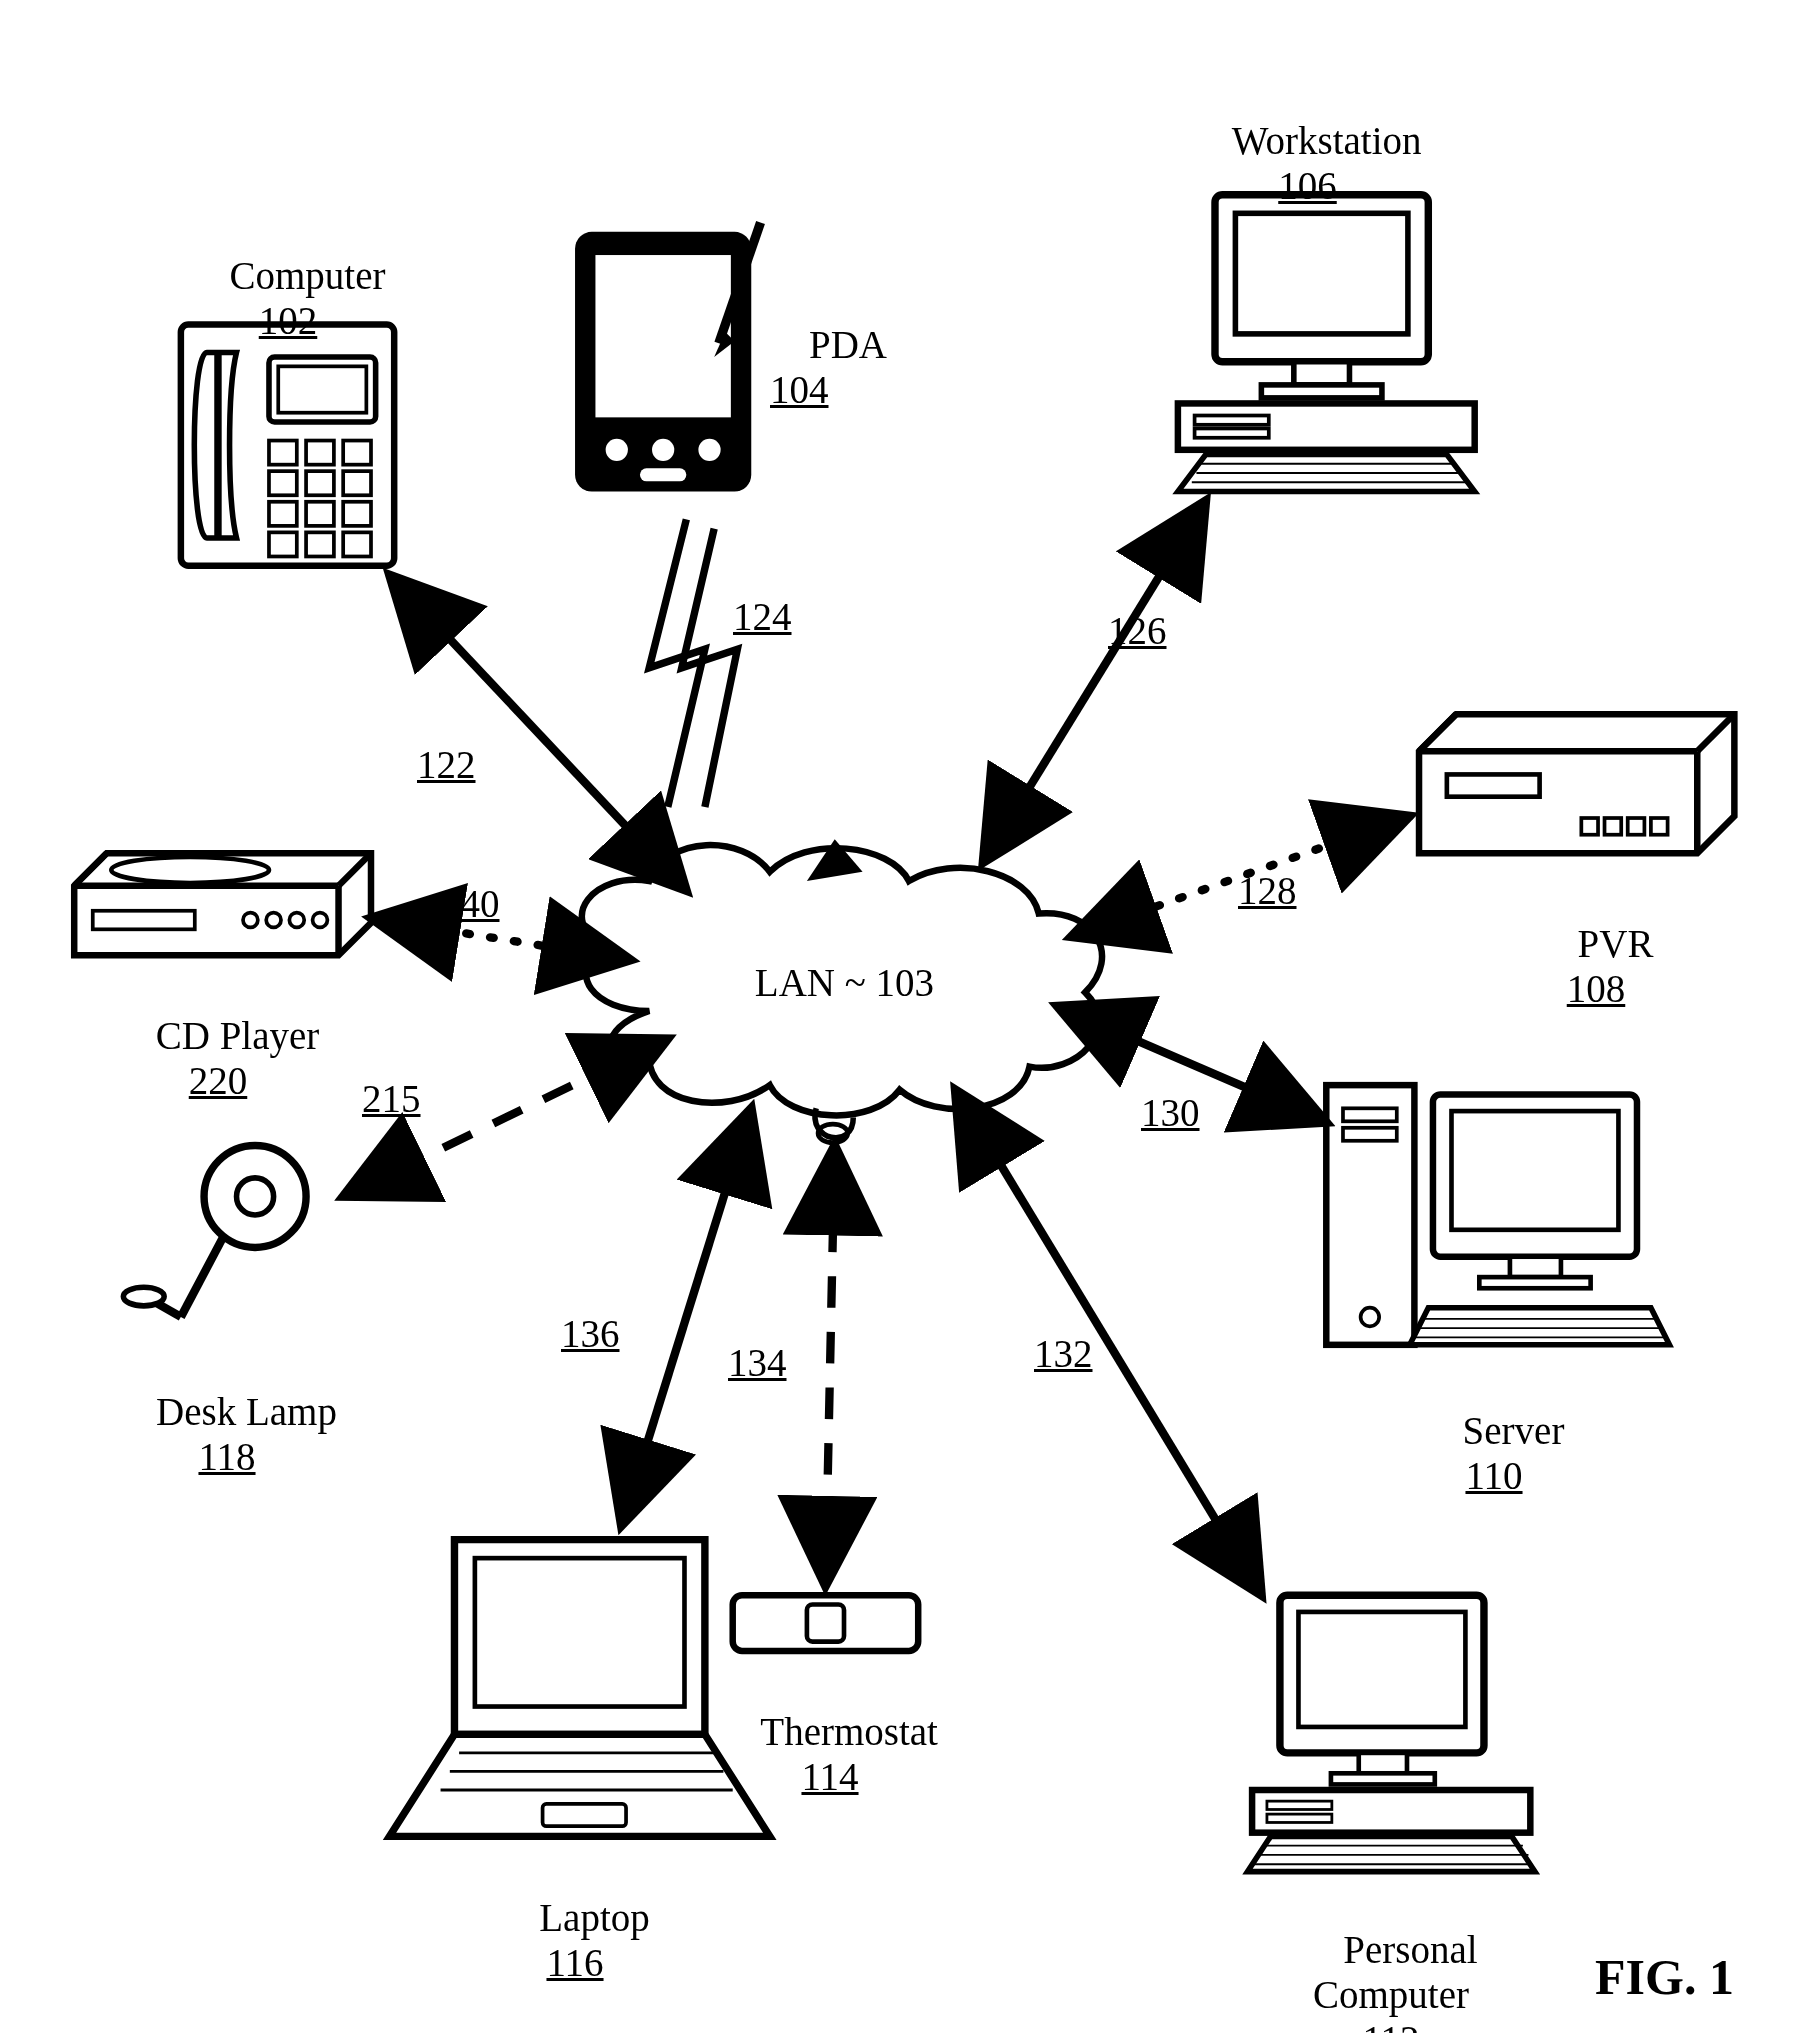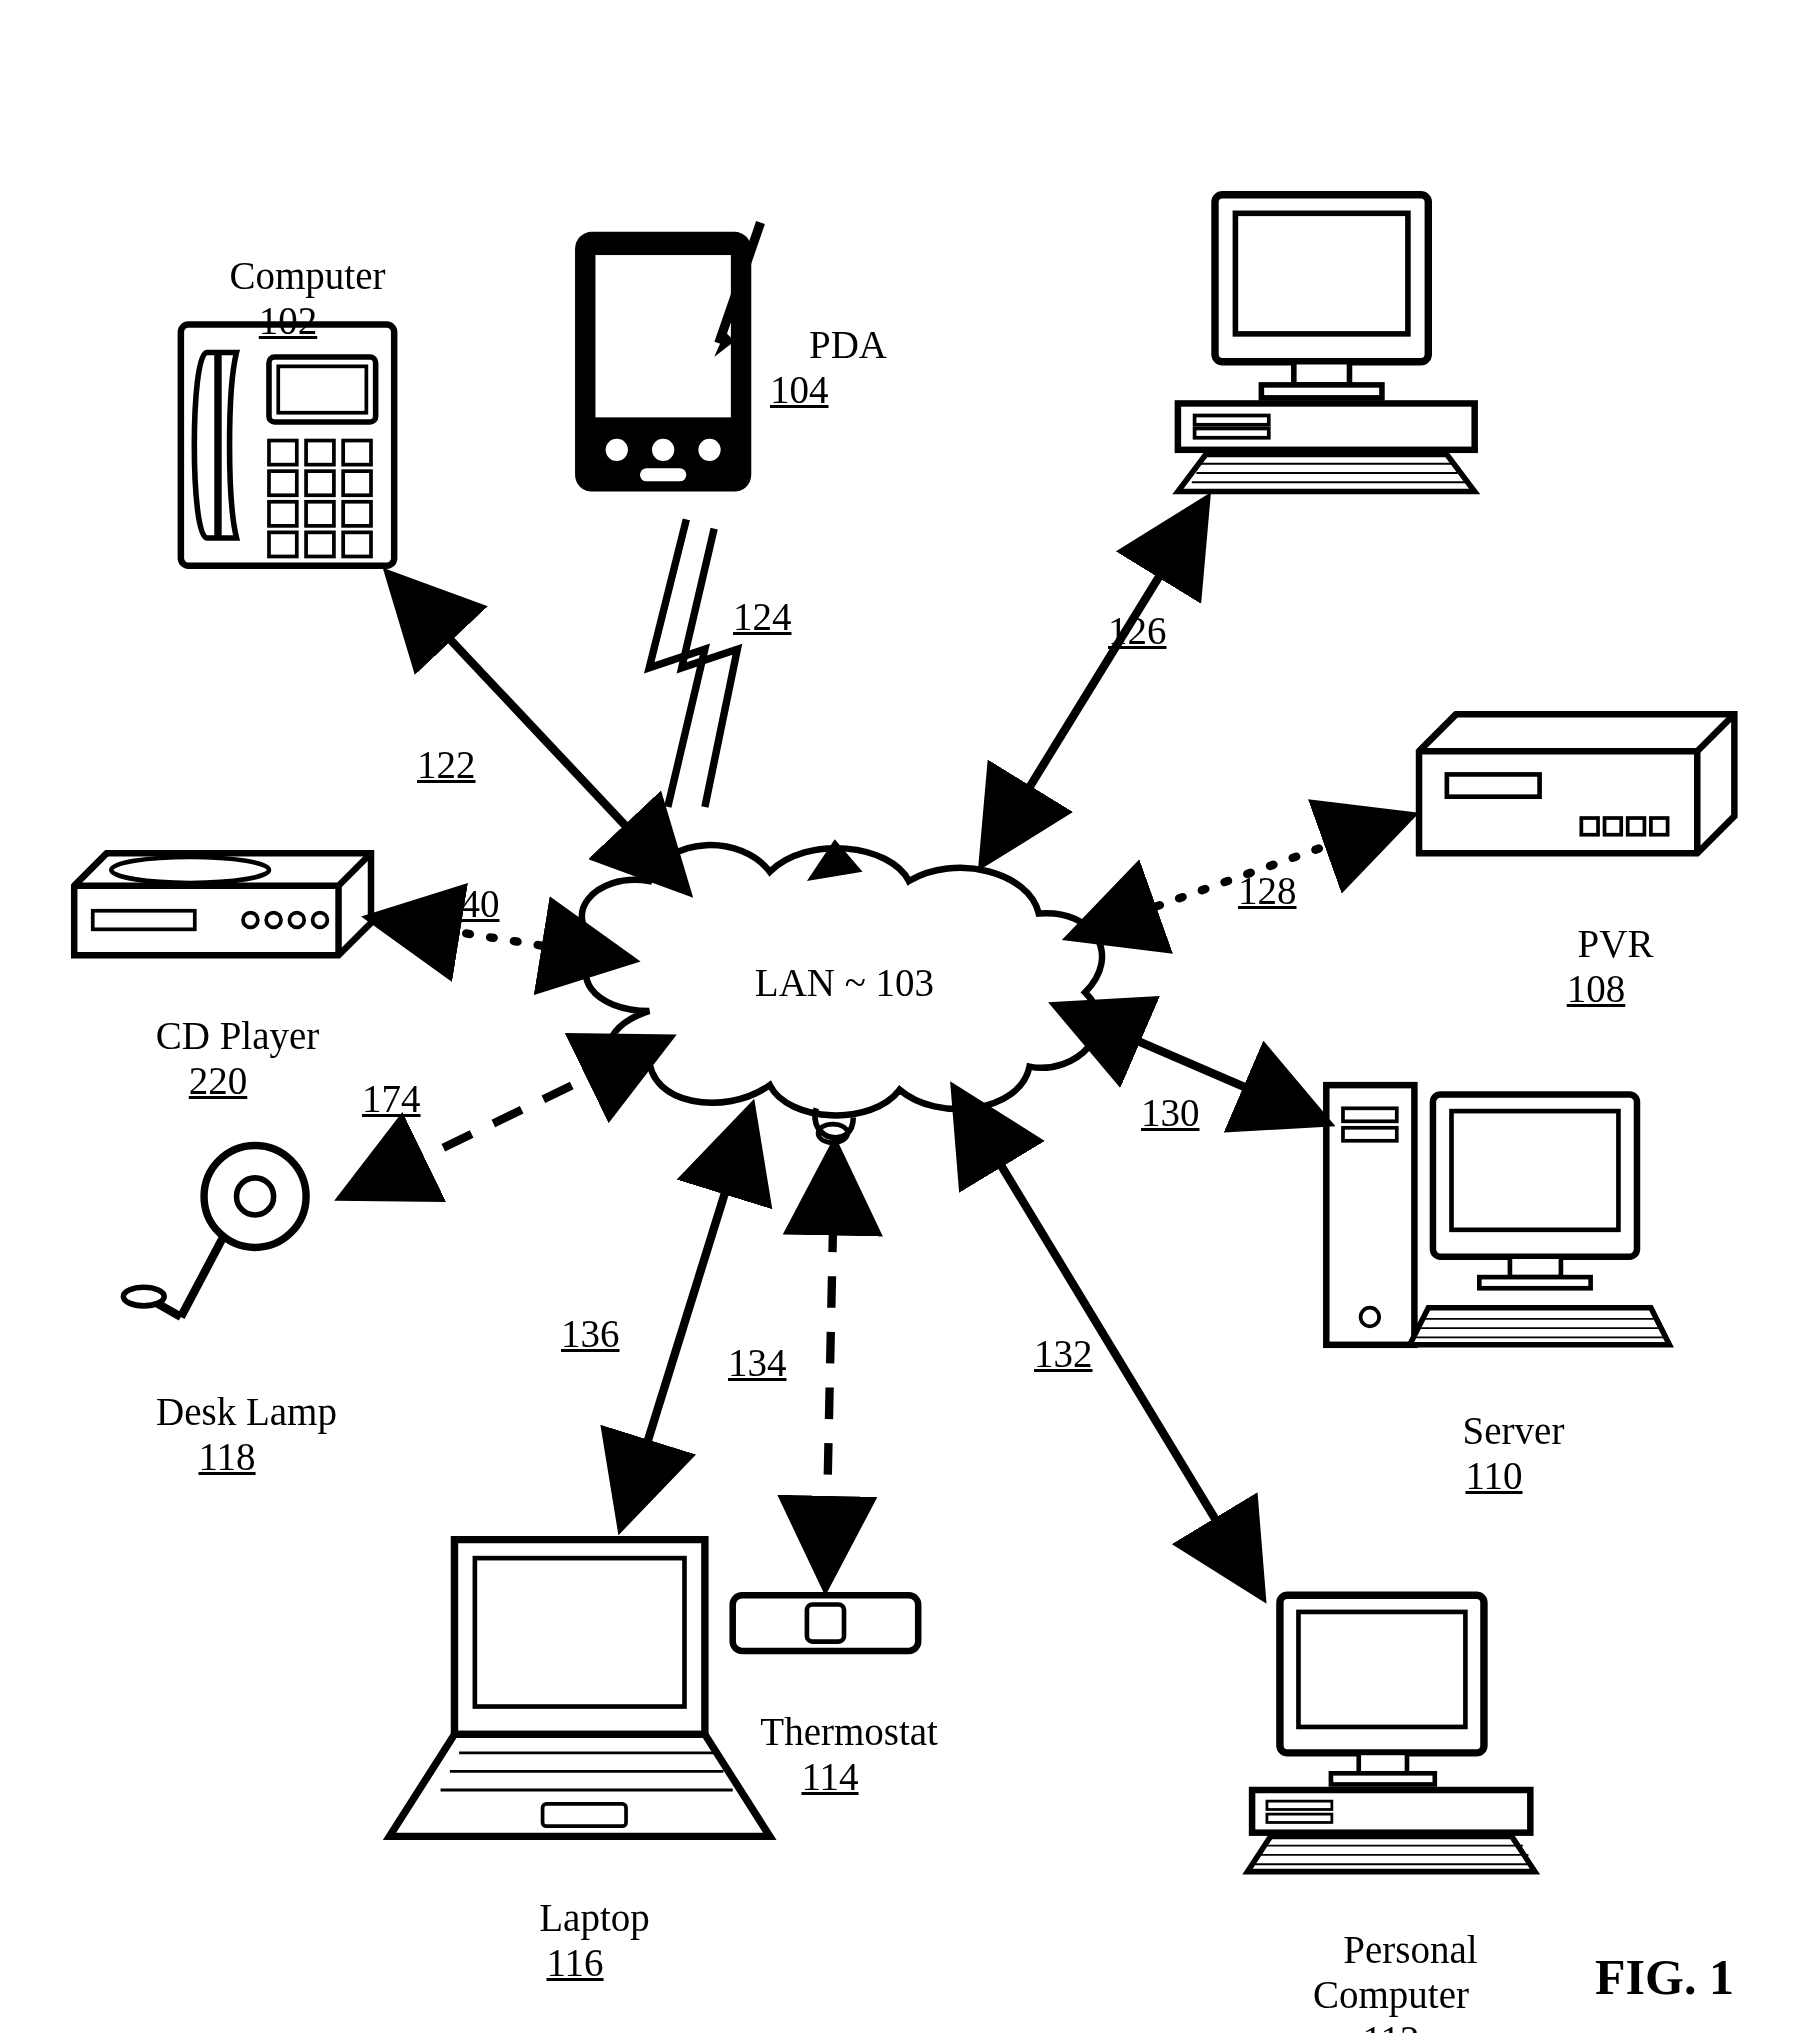--- a/index.html
+++ b/index.html
@@ -252,20 +252,23 @@
   </svg>
 
   <div class="label" style="left:172px; top:209px; width:232px;">
     <span>Computer</span><br><span class="ref">102</span>
   </div>
 
   <div class="label" style="left:770px; top:278px; width:148px; text-align:left;">
     <span>PDA</span><br><span class="ref">104</span>
   </div>
 
+  <div class="label" style="left:1159px; top:74px; width:297px;">
+    <span>Workstation</span><br><span class="ref">106</span>
+  </div>
 
   <div class="label" style="left:1503px; top:877px; width:186px;">
     <span>PVR</span><br><span class="ref">108</span>
   </div>
 
   <div class="label" style="left:1364px; top:1364px; width:260px;">
     <span>Server</span><br><span class="ref">110</span>
   </div>
 
   <div class="label" style="left:1252px; top:1883px; width:278px;">
@@ -294,19 +297,19 @@
   </div>
 
   <div class="conn-label" style="left:417px; top:742px;">122</div>
   <div class="conn-label" style="left:733px; top:594px;">124</div>
   <div class="conn-label" style="left:1108px; top:608px;">126</div>
   <div class="conn-label" style="left:1238px; top:868px;">128</div>
   <div class="conn-label" style="left:1141px; top:1090px;">130</div>
   <div class="conn-label" style="left:1034px; top:1331px;">132</div>
   <div class="conn-label" style="left:728px; top:1340px;">134</div>
   <div class="conn-label" style="left:561px; top:1275px;margin-top:36px;">136</div>
-  <div class="conn-label" style="left:362px; top:1076px;">174</div>
+  <div class="conn-label" style="left:362px; top:1076px;">215</div>
   <div class="conn-label" style="left:441px; top:881px;">140</div>
 
   <div class="fig-label" style="left:1595px; top:1948px;">FIG. 1</div>
 
 </div>
 
 
 </body></html>

